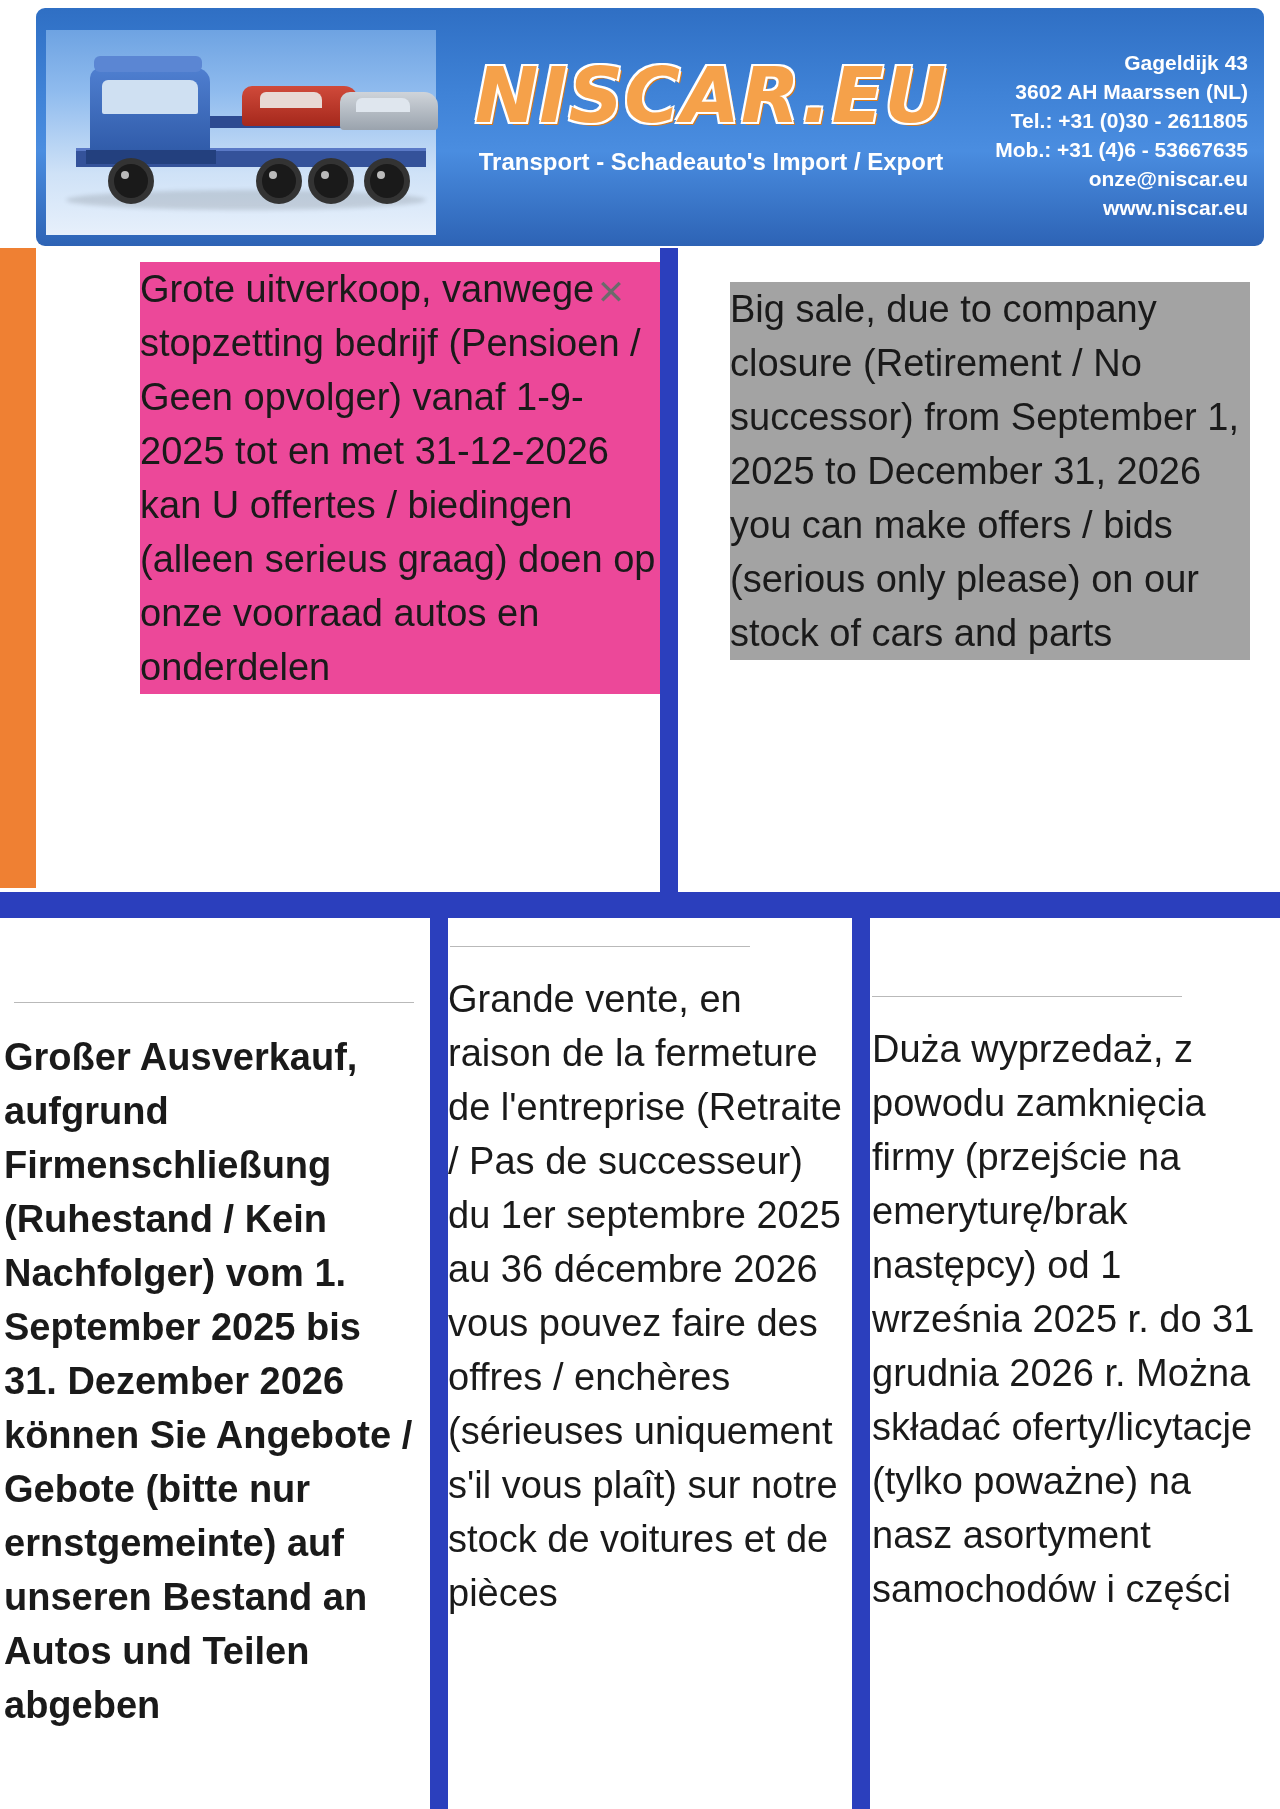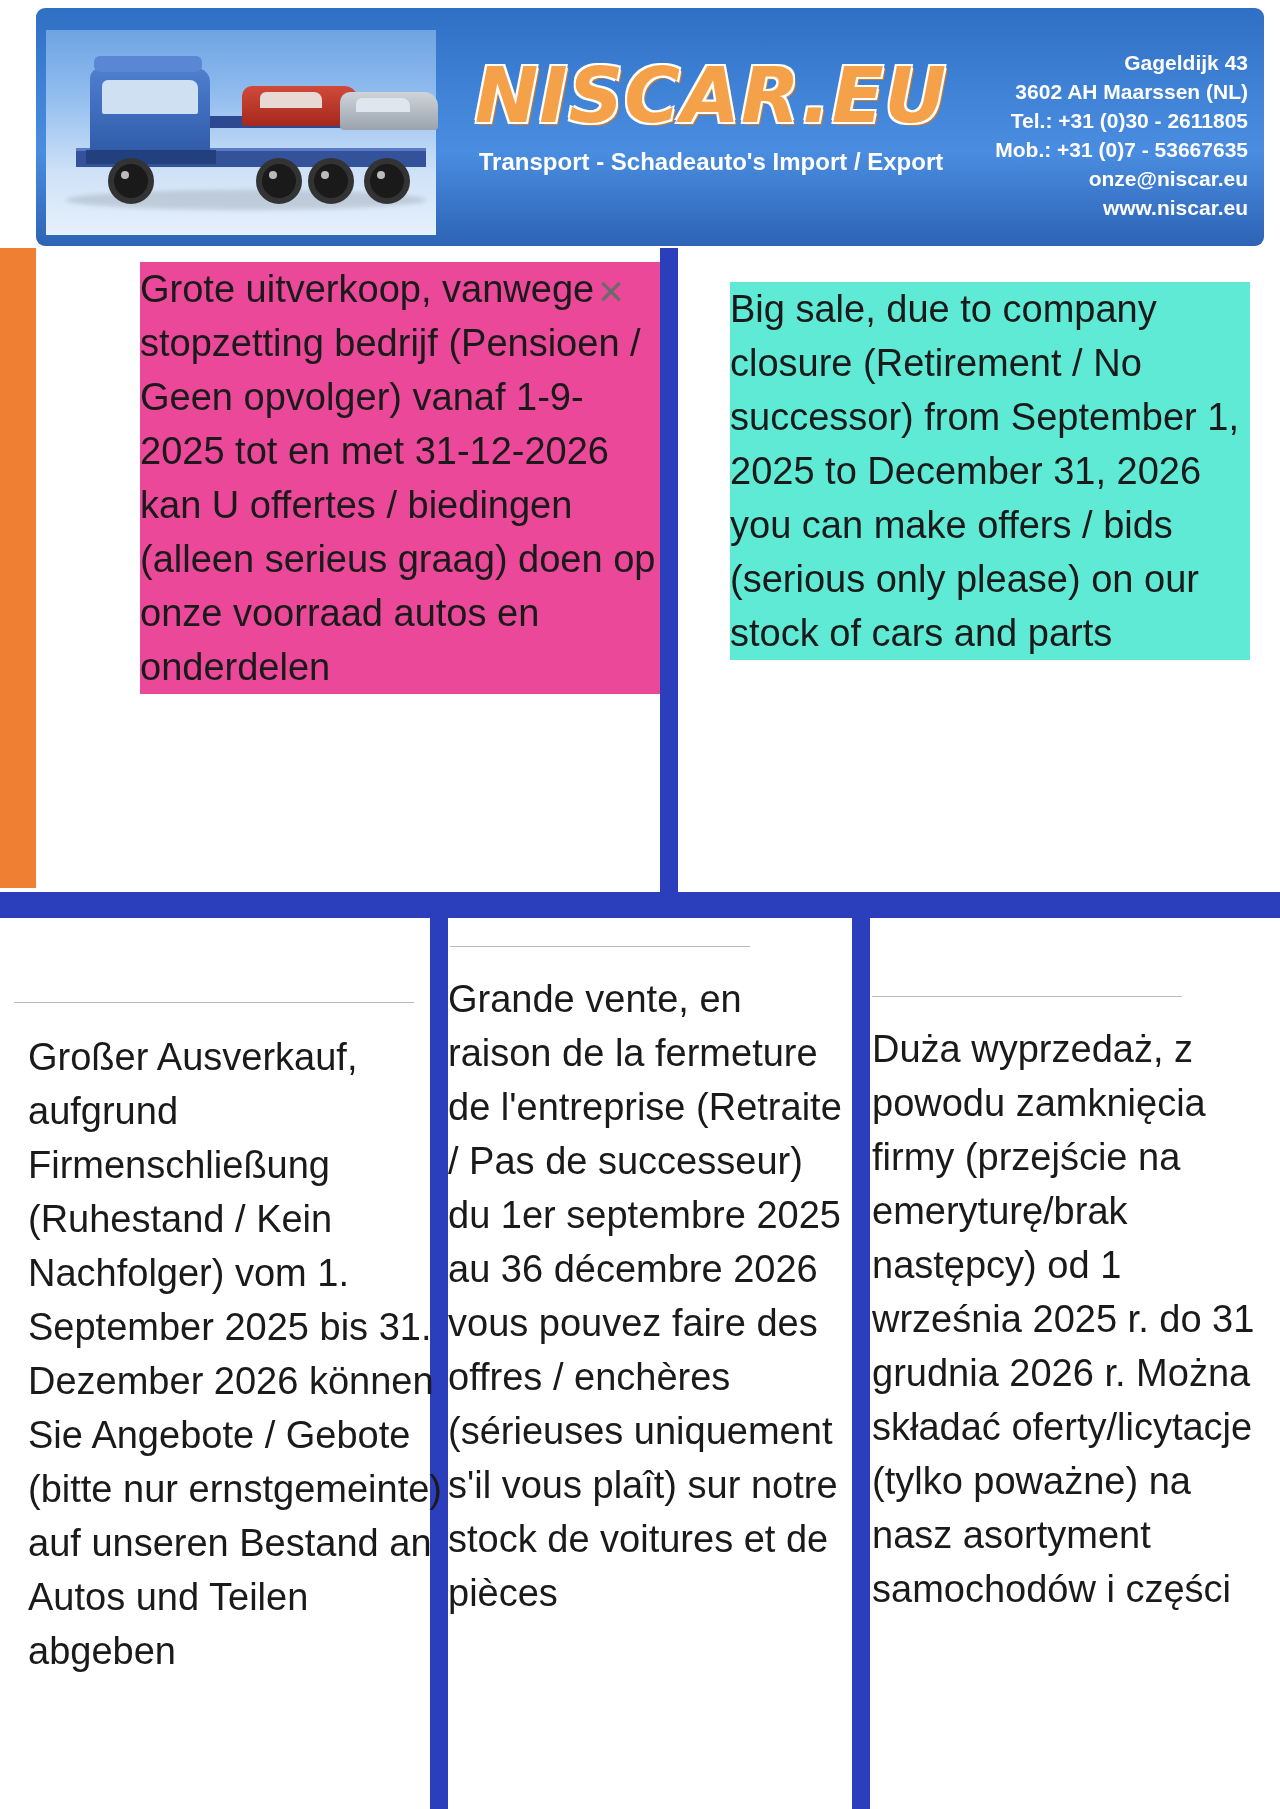--- a/index.html
+++ b/index.html
@@ -259,26 +259,27 @@
   .panel-nl {
     left: 140px;
     top: 262px;
     width: 520px;
     background: #ec4899;
   }
   .panel-en {
     left: 730px;
     top: 282px;
     width: 520px;
-    background: #5eead4;
+    background: #a3a3a3;
   }
   .panel-de {
-    left: 28px;
+    left: 4px;
     top: 1030px;
     width: 420px;
+    font-weight: bold;
   }
   .panel-fr {
     left: 448px;
     top: 972px;
     width: 405px;
   }
   .panel-pl {
     left: 872px;
     top: 1022px;
     width: 400px;
@@ -352,21 +353,21 @@
 
       <div class="brand">
         <div class="brand-title">NISCAR.EU</div>
         <div class="brand-sub">Transport - Schadeauto's Import / Export</div>
       </div>
 
       <div class="contact">
         <div>Gageldijk 43</div>
         <div>3602 AH  Maarssen (NL)</div>
         <div>Tel.: +31 (0)30 - 2611805</div>
-        <div>Mob.: +31 (0)7 - 53667635</div>
+        <div>Mob.: +31 (4)6 - 53667635</div>
         <div>onze@niscar.eu</div>
         <div>www.niscar.eu</div>
       </div>
 
     </div>
   </div>
 
   <div class="sep-v-1"></div>
   <div class="sep-h-top"></div>
   <div class="edge-bottom-left"></div>

